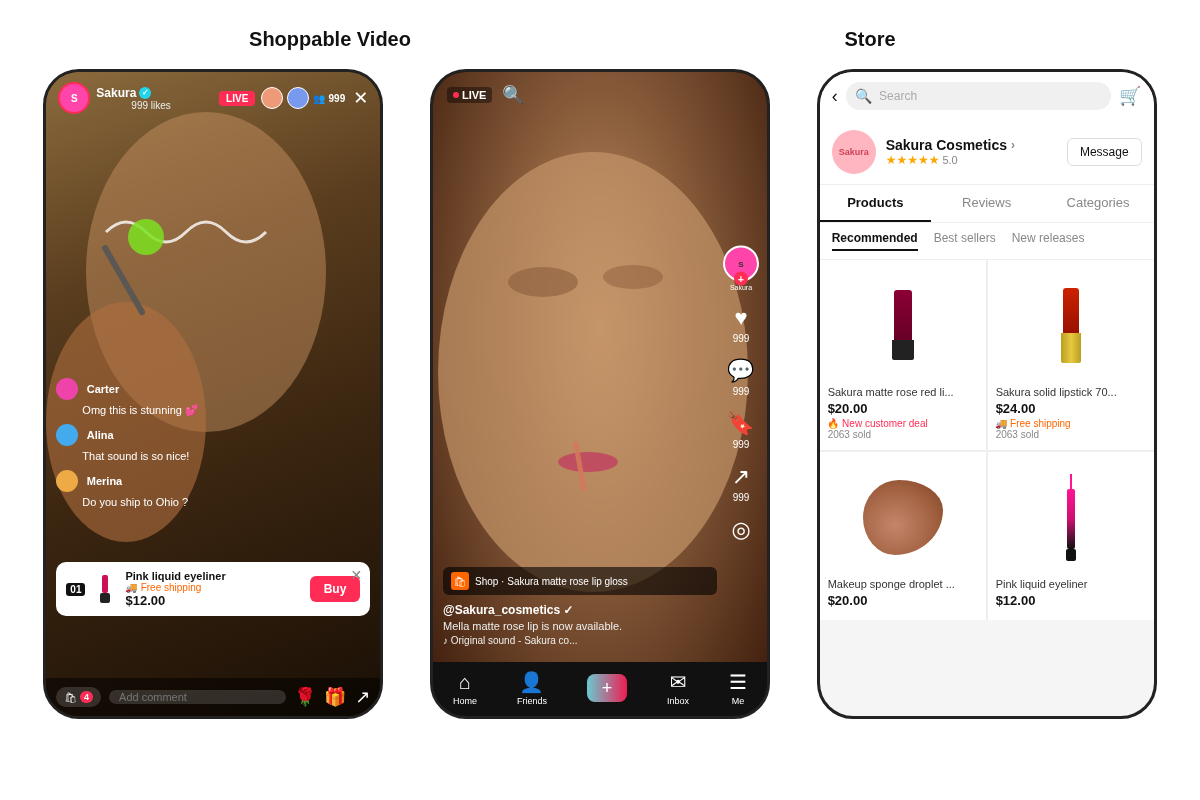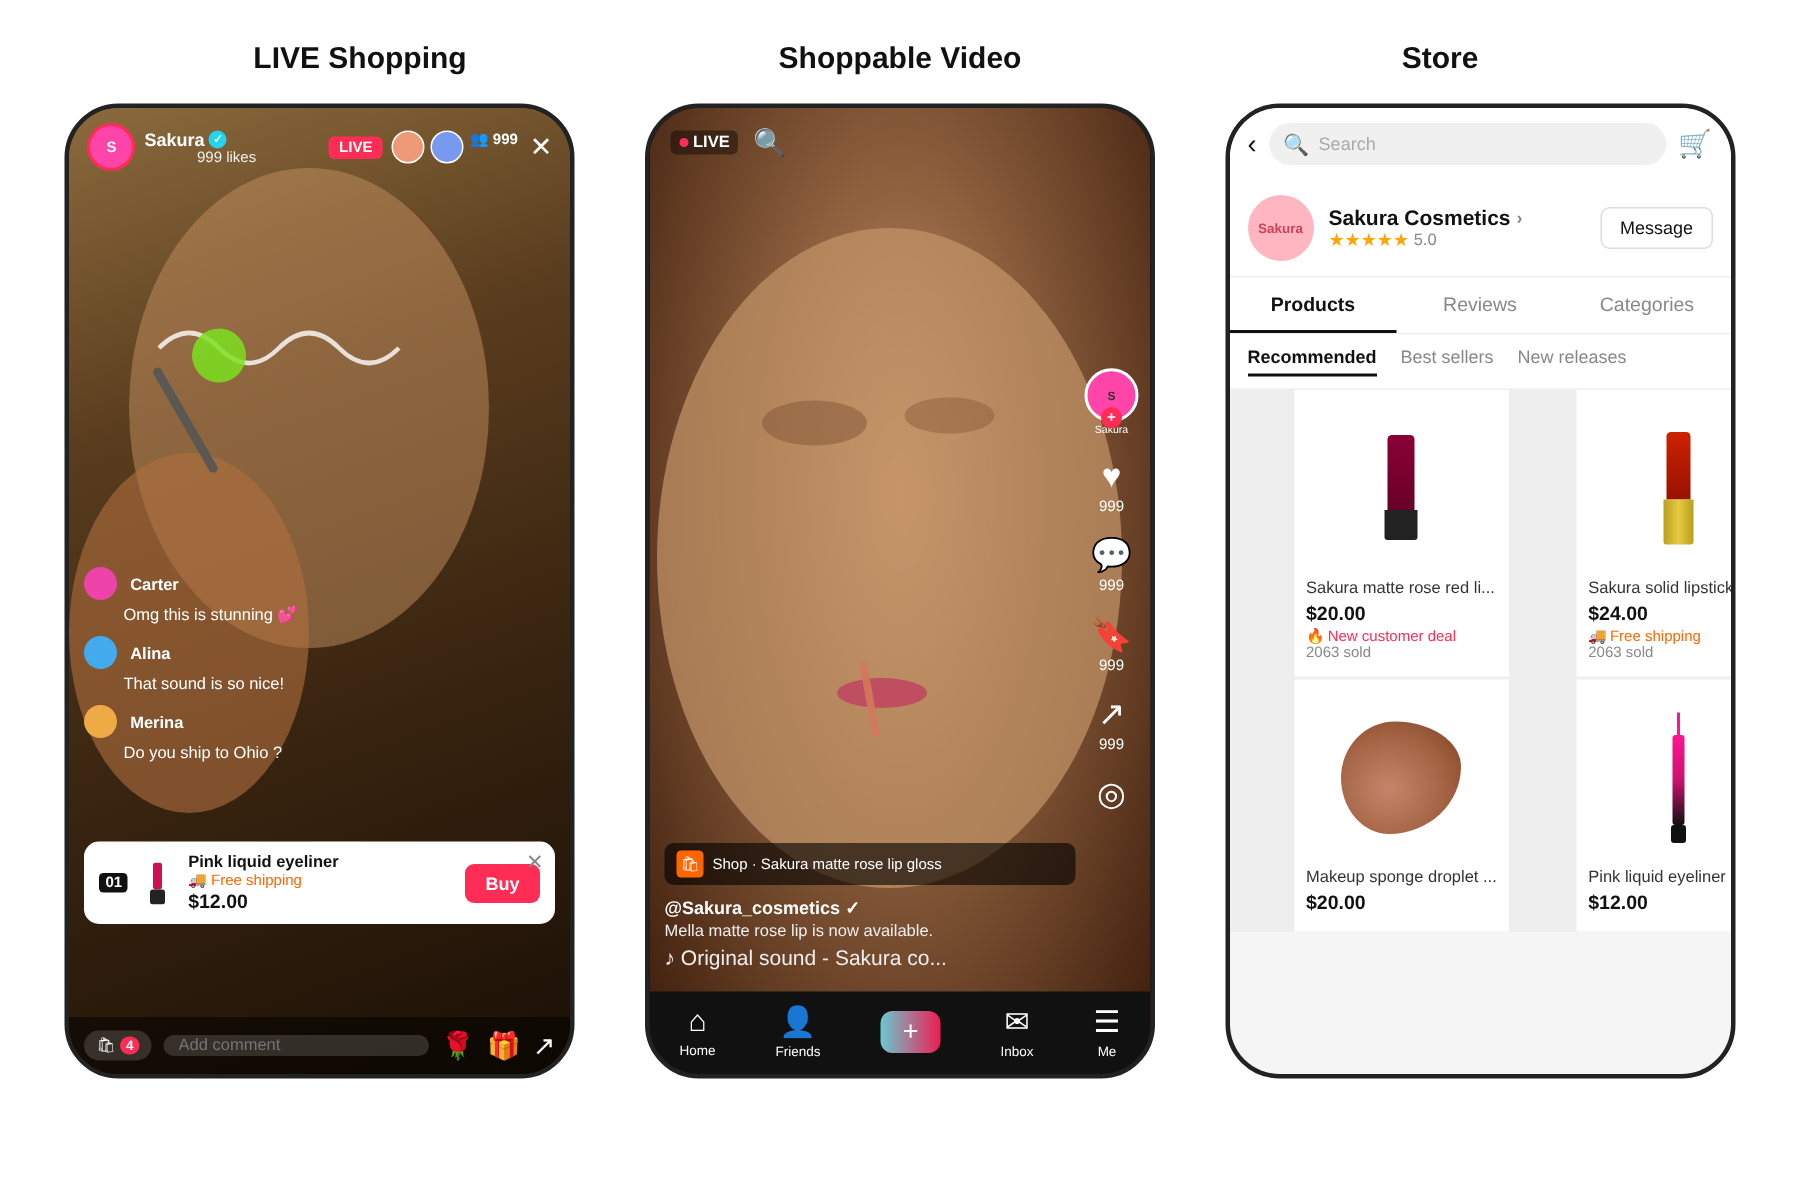--- a/index.html
+++ b/index.html
@@ -91,21 +91,21 @@
     .live-badge {
       background: #ff2d55;
       color: #fff;
       font-size: 10px;
       font-weight: 700;
       padding: 2px 7px;
       border-radius: 4px;
       margin-right: 6px;
     }
     .live-viewer-icons {
-      display: flex; gap: 4px;
+      display: flex; align-items: center; gap: 4px;
     }
     .viewer-avatar {
       width: 22px; height: 22px;
       border-radius: 50%;
       border: 1px solid #fff;
     }
     .va1 { background: #e97; }
     .va2 { background: #79e; }
     .viewer-count {
       color: #fff; font-size: 10px; font-weight: 700;
@@ -325,21 +325,21 @@
       background: #ff6600;
       border-radius: 3px;
       display: flex; align-items: center; justify-content: center;
       font-size: 10px; color: #fff;
     }
     .shop-text { color: #fff; font-size: 10px; }
     .creator-handle {
       color: #fff; font-size: 12px; font-weight: 700; margin-bottom: 3px;
     }
     .creator-desc { color: #eee; font-size: 11px; margin-bottom: 3px; }
-    .sound-bar { color: #eee; font-size: 14px; }
+    .sound-bar { color: #eee; font-size: 10px; }
     .phone2-bottom-nav {
       position: absolute;
       bottom: 0; left: 0; right: 0;
       background: #111;
       display: flex;
       justify-content: space-around;
       align-items: center;
       padding: 8px 0 10px;
     }
     .nav-item-vid {
@@ -454,21 +454,20 @@
     .products-grid {
       display: grid;
       grid-template-columns: 1fr 1fr;
       gap: 2px;
       background: #eee;
       overflow-y: auto;
     }
     .product-cell {
       background: #fff;
       padding: 10px 8px;
-      margin-left: 43px;
     }
     .product-img-placeholder {
       width: 100%;
       height: 110px;
       display: flex;
       align-items: center;
       justify-content: center;
       margin-bottom: 6px;
     }
     
@@ -526,21 +525,20 @@
     .prod-deal { font-size: 10px; color: #ff2d55; display: flex; align-items: center; gap: 2px; }
     .prod-ship { font-size: 10px; color: #ff6600; display: flex; align-items: center; gap: 2px; }
     .prod-sold { font-size: 10px; color: #888; }
     .flame-icon { color: #ff2d55; }
     .truck-icon { color: #ff6600; }
   </style>
 </head>
 <body>
 
 <div class="section-titles">
-  <div class="section-title">LIVE Shopping</div>
   <div class="section-title">Shoppable Video</div>
   <div class="section-title">Store</div>
 </div>
 
 <div class="phones-row">
 
   <div class="phone">
     <div class="phone1-bg">
       <div class="live-content-area">
 

